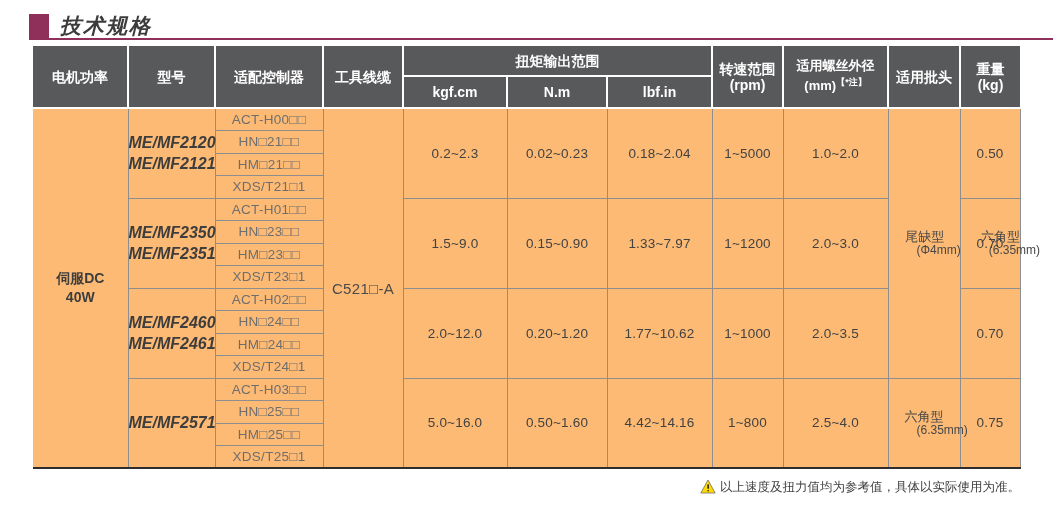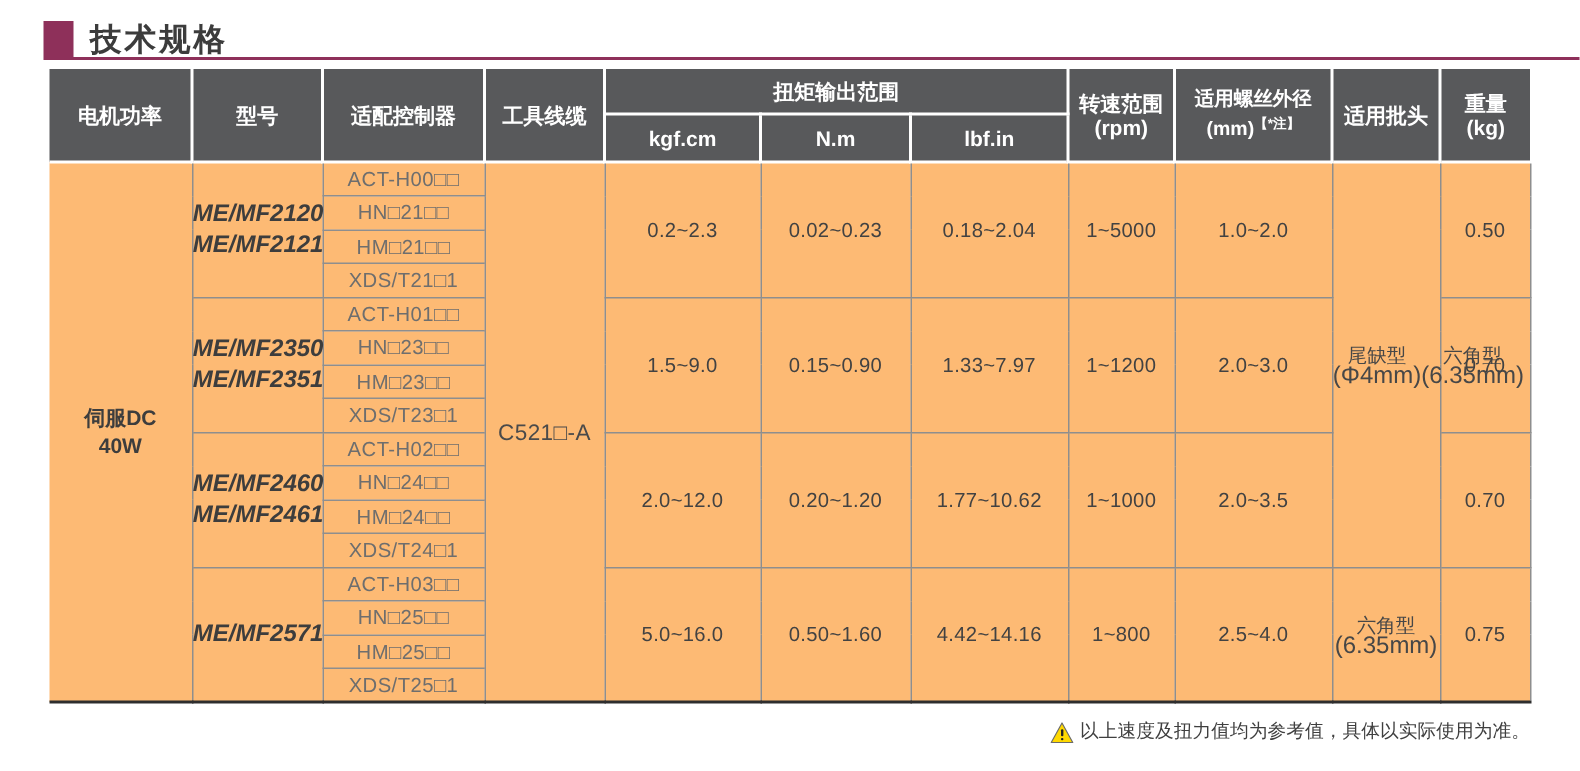--- a/index.html
+++ b/index.html
@@ -2,21 +2,21 @@
 <html style="--accent: #8E305A; --header-bg: #58595B;"><head>
 <meta charset="utf-8">
 <style>
   html,body{margin:0;padding:0;}
   body{
     width:1053px;height:514px;position:relative;background:#ffffff;
     font-family:"Liberation Sans","DejaVu Sans",sans-serif;
     -webkit-font-smoothing:antialiased;
   }
   
-  .title-block{position:absolute;left:29px;top:12px;display:flex;align-items:center;}
+  .title-block{position:absolute;left:29px;top:12px;display:flex;align-items:center;font-style:italic;}
   .title-square{width:20px;height:24px;background:var(--accent,#8E305A);}
   .title-text{margin-left:11px;font-size:21px;font-weight:bold;color:#3c3c3c;letter-spacing:2px;}
   .title-underline{position:absolute;left:29px;top:38px;width:1024px;height:2px;background:var(--accent,#8E305A);}
   
   table.spec{
     position:absolute;left:33px;top:46px;width:987px;
     border-collapse:collapse;table-layout:fixed;
     border-left:none;border-bottom:2px solid #2e2e2e;
   }
   thead th{
@@ -35,24 +35,24 @@
   }
   tbody tr{height:22.5px;}
   td.first-col{border-left:none;}
   .motor-cell div{font-weight:bold;font-size:14px;color:#3d3d3d;line-height:19px;}
   .model-cell div{font-weight:bold;font-style:italic;font-size:16px;color:#3d3d3d;line-height:21px;}
   .ctrl-cell{font-size:13.5px;color:#6e6e6e;letter-spacing:0.3px;}
   .cable-cell{font-size:15px;color:#4a4a4a;letter-spacing:0.3px;}
   .num-cell{letter-spacing:0.2px;}
   .bit-stack{height:266px;display:flex;flex-direction:row;justify-content:space-evenly;align-items:center;}
   .bit-name{font-size:13px;color:#474747;line-height:15px;}
-  .bit-size{font-size:16px;color:#474747;line-height:13px;}
+  .bit-size{font-size:12px;color:#474747;line-height:13px;padding-left:28px;}
   
   .footnote{
-    position:absolute;top:479px;right:33px;display:flex;align-items:flex-end;gap:4px;
+    position:absolute;top:479px;right:33px;display:flex;align-items:flex-start;gap:4px;
     font-size:12.5px;color:#3f3f3f;
   }
   .warn-icon{display:inline-block;width:16px;height:15px;}
 </style>
 </head>
 <body>
 
 <div class="title-block">
   <div class="title-square"></div>
   <div class="title-text">技术规格</div>

